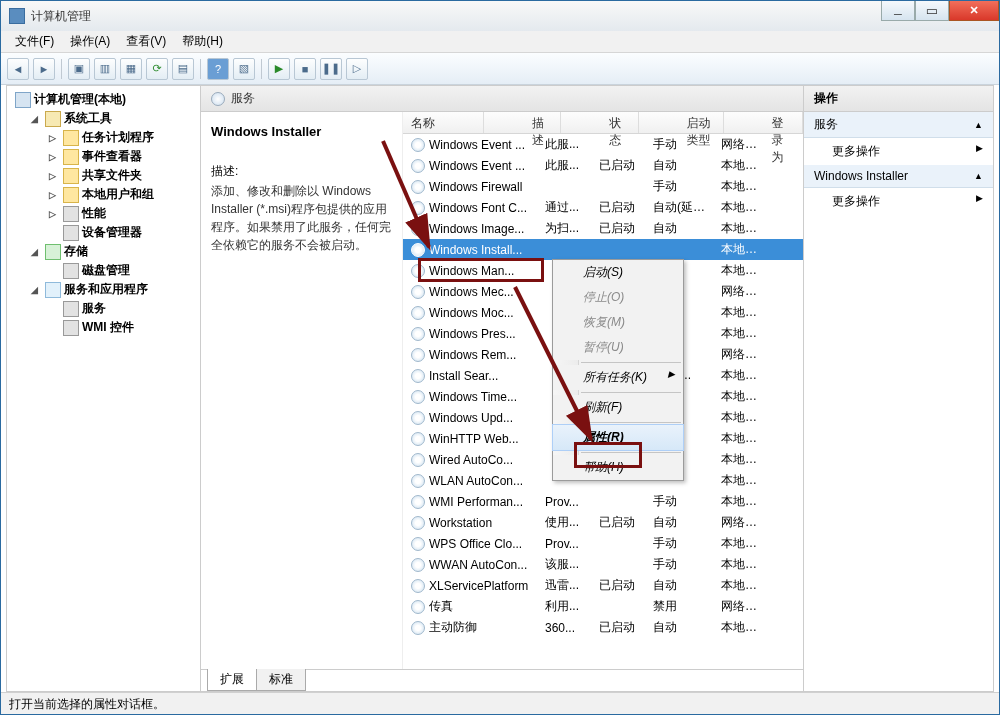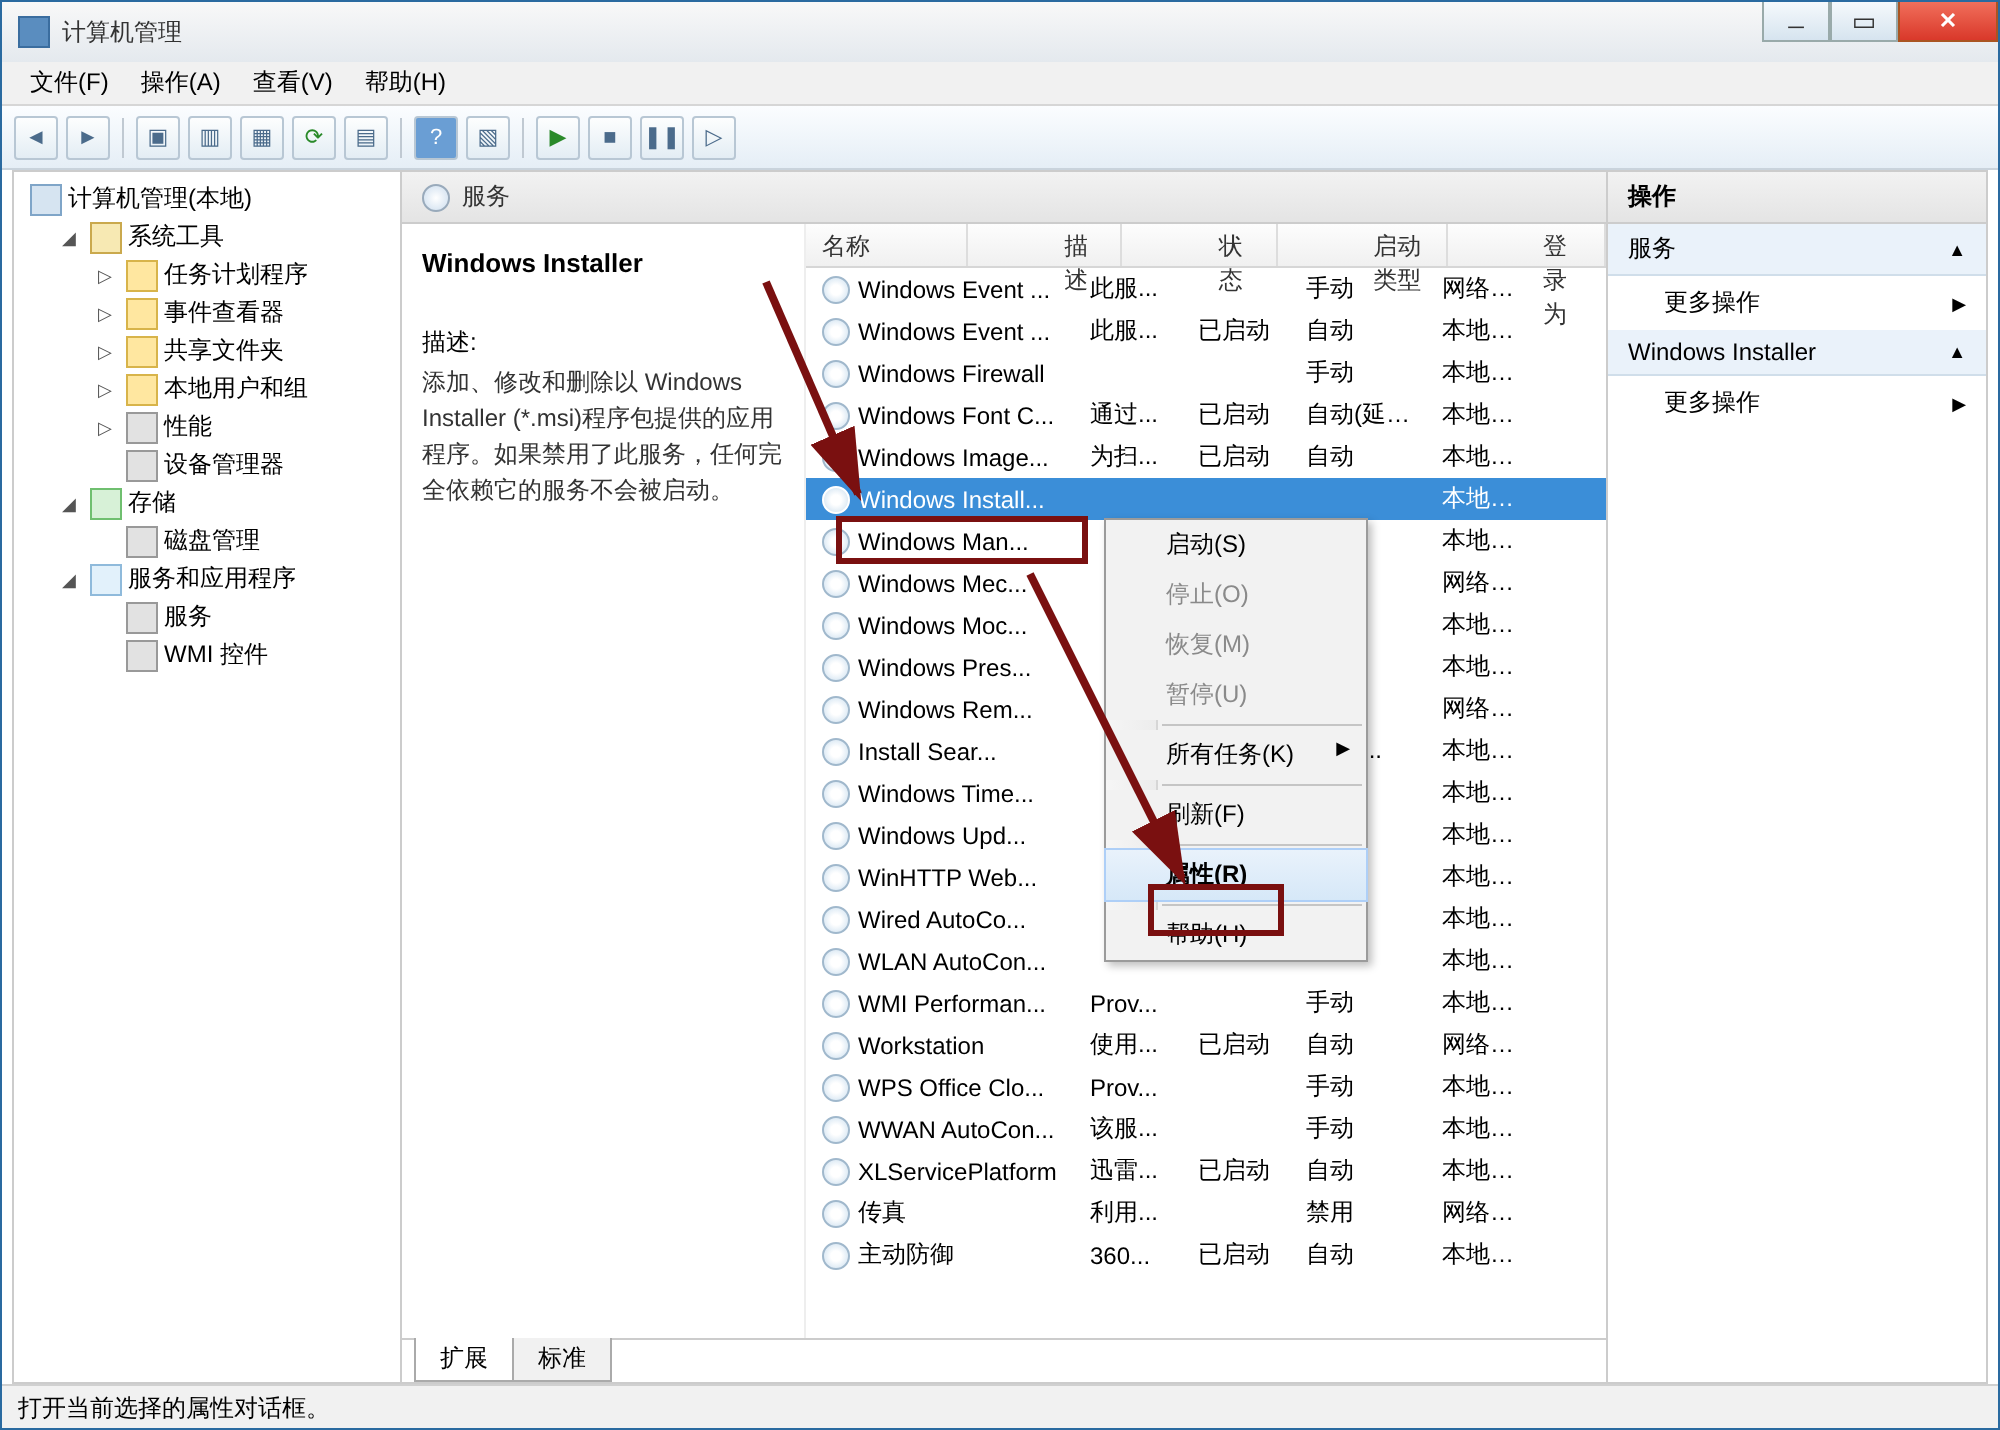--- a/index.html
+++ b/index.html
@@ -21,21 +21,21 @@
 .menubar span { padding:2px 8px; cursor:default;}
 
 .toolbar { height:32px; display:flex; align-items:center; padding:0 6px; gap:4px; background:linear-gradient(#fbfdff,#e5eef6); border-bottom:1px solid #c9d3dc;}
 .tbtn { width:22px; height:22px; border:1px solid #b8c7d4; background:linear-gradient(#fdfefe,#e3edf4); border-radius:2px; display:flex; align-items:center; justify-content:center; font-size:11px; color:#4b6b8b;}
 .tsep { width:1px; height:20px; background:#c0c9d2; margin:0 2px;}
 
 .body-area { position:absolute; top:84px; bottom:22px; left:5px; right:5px; display:flex;}
 
 .tree-pane { width:195px; border:1px solid #ccc; background:#fff; overflow:hidden;}
 .tree { padding:4px 2px;}
-.tree-item { display:flex; align-items:center; gap:3px; padding:1px 0 1px 6px; white-space:nowrap; }
+.tree-item { display:flex; align-items:center; gap:3px; padding:1px 0 1px 6px; white-space:nowrap;font-weight:bold; }
 .tree-item .arrow { width:11px; display:inline-block; color:#555; font-size:9px;}
 .tree-item.indent1 { padding-left:22px;}
 .tree-item.indent2 { padding-left:40px;}
 .ticon { width:16px; height:16px; display:inline-block; text-align:center; line-height:16px; font-size:11px;}
 .ticon.comp { background:#d6e4f1; border:1px solid #7fa5c8;}
 .ticon.tools { background:#f7e9b3; border:1px solid #caa94d;}
 .ticon.folder { background:#ffe7a0; border:1px solid #d8b44a;}
 .ticon.gear { background:#e2e2e2; border:1px solid #999;}
 .ticon.store { background:#d7f1d7; border:1px solid #6fbf6f;}
 .ticon.svc { background:#e2f1fb; border:1px solid #8fbadb;}
@@ -65,27 +65,27 @@
 .srow.selected .sicon { border-color:#fff;}
 
 .tabs-bar { height:22px; border-top:1px solid #ccc; display:flex; align-items:flex-start; padding-left:6px;}
 .tab-m { padding:2px 12px; border:1px solid #aaa; border-top:none; background:#f1f1f1; margin-right:-1px; position:relative; top:-1px;}
 .tab-m.active { background:#fff;}
 
 .actions-pane { width:190px; border:1px solid #ccc; border-left:none; display:flex; flex-direction:column;}
 .actions-header { height:26px; background:linear-gradient(#f2f2f2,#e4e4e4); border-bottom:1px solid #ccc; display:flex; align-items:center; padding-left:10px; font-weight:bold;}
 .act-section-h { background:#eaf2fa; border-bottom:1px solid #d0deea; padding:4px 10px; display:flex; justify-content:space-between; align-items:center;}
 .act-section-h .tri { font-size:9px;}
-.act-item { padding:5px 10px 5px 28px; display:flex; justify-content:space-between; align-items:center;}
+.act-item { padding:5px 10px 5px 28px; display:flex; justify-content:space-between; align-items:flex-start;}
 .act-item .tri { font-size:9px;}
 
 .statusbar { position:absolute; bottom:0; left:0; right:0; height:22px; background:#f1f1f1; border-top:1px solid #d0d0d0; padding:3px 8px;}
 
 .ctx-menu { position:absolute; left:551px; top:258px; width:132px; background:#f2f2f2; border:1px solid #9b9b9b; box-shadow:2px 2px 4px rgba(0,0,0,.25); z-index:10;}
-.ctx-item { padding:4px 20px 4px 30px; background:#f2f2f2; position:relative;}
+.ctx-item { padding:4px 20px 4px 30px; background:#f2f2f2; position:relative;font-style:italic;}
 .ctx-item.dis { color:#8a8a8a;}
 .ctx-item.hover { background:linear-gradient(#e9f2fb,#d6e8f8); border:1px solid #aecff7; margin:-1px;}
 .ctx-sep { height:1px; background:#c5c5c5; margin:2px 2px 2px 28px;}
 .ctx-item .sub-arrow { position:absolute; right:8px; font-size:9px;}
 .ctx-gutter { position:absolute; left:0; top:0; bottom:0; width:26px; background:linear-gradient(to right,#f6f6f6,#ececec); border-right:1px solid #d6d6d6;}
 
 .highlight-box { position:absolute; border:3px solid #7a1010; pointer-events:none; z-index:20;}
 .hb1 { left:417px; top:257px; width:126px; height:24px;}
 .hb2 { left:573px; top:441px; width:68px; height:26px;}
 

